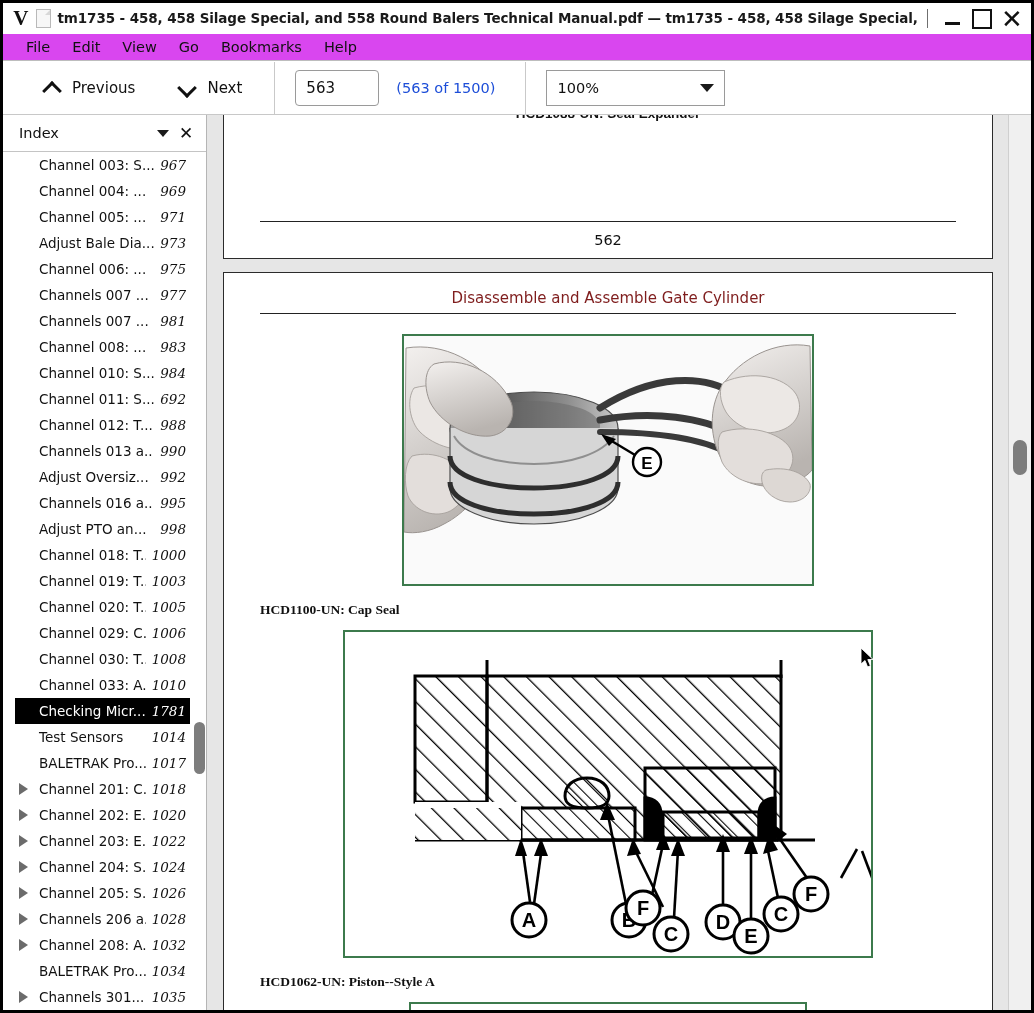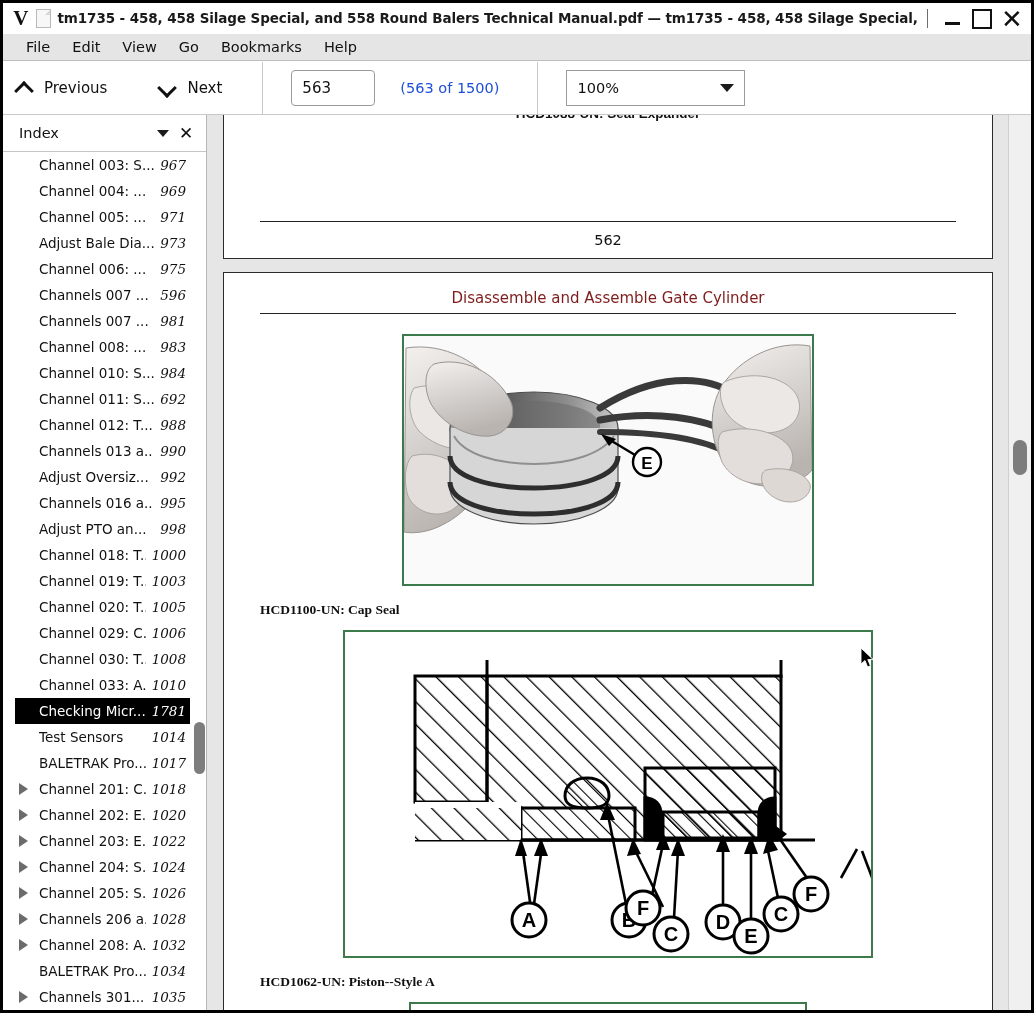--- a/index.html
+++ b/index.html
@@ -89,42 +89,42 @@
     font-size: 26px; color:#111; line-height: 1; font-weight: 400;
     font-family: "DejaVu Sans", sans-serif;
   }
 
   
   .menubar {
     height: 27px;
     display: flex;
     align-items: center;
     padding-left: 12px;
-    background: #e5e5e5;
+    background: #d946ef;
     border-bottom: 1px solid #bdbdbd;
     box-sizing: border-box;
   }
   .menuitem {
     font-size: 14.5px;
     color: #111;
     padding: 0 11px;
     line-height: 26px;
     white-space: nowrap;
   }
 
   
   .toolbar {
     height: 54px;
     display: flex;
     align-items: center;
     background: #ffffff;
     border-bottom: 1px solid #c8c8c8;
     box-sizing: border-box;
-    padding-left: 1px;
-    gap: 12px;
+    padding-left: 29px;
+    gap: 4px;
   }
   .tb-btn {
     display:flex; align-items:center; gap: 10px;
     padding: 4px 10px;
     font-size: 15px; color:#111;
   }
   .chev {
     width: 20px; height: 14px; position: relative; flex:0 0 auto;
   }
   .chev:before {
@@ -441,21 +441,21 @@
               <span class="sb-page">973</span>
             </div>
             <div class="sb-item">
               <span class="sb-arrow"></span>
               <span class="sb-label">Channel 006: ...</span>
               <span class="sb-page">975</span>
             </div>
             <div class="sb-item">
               <span class="sb-arrow"></span>
               <span class="sb-label">Channels 007 ...</span>
-              <span class="sb-page">596</span>
+              <span class="sb-page">977</span>
             </div>
             <div class="sb-item">
               <span class="sb-arrow"></span>
               <span class="sb-label">Channels 007 ...</span>
               <span class="sb-page">981</span>
             </div>
             <div class="sb-item">
               <span class="sb-arrow"></span>
               <span class="sb-label">Channel 008: ...</span>
               <span class="sb-page">983</span>

